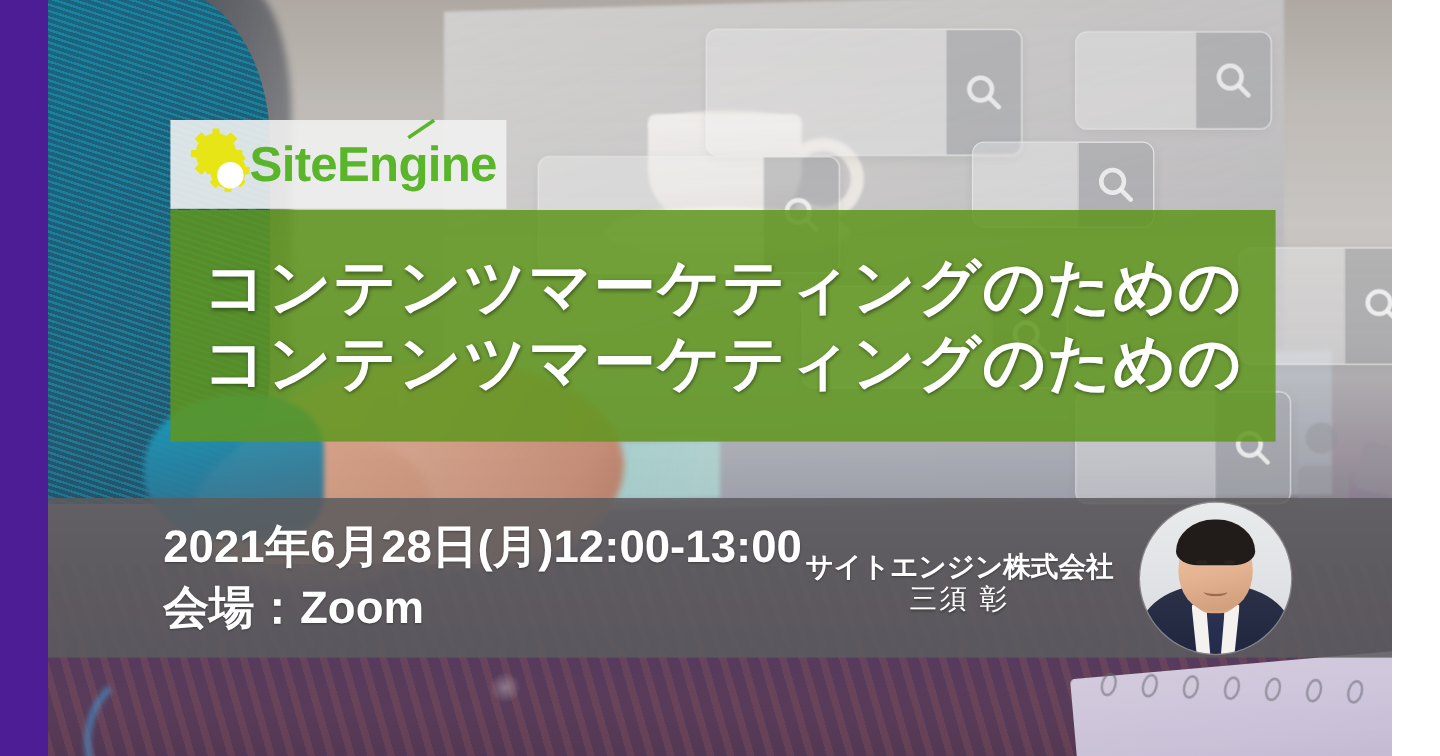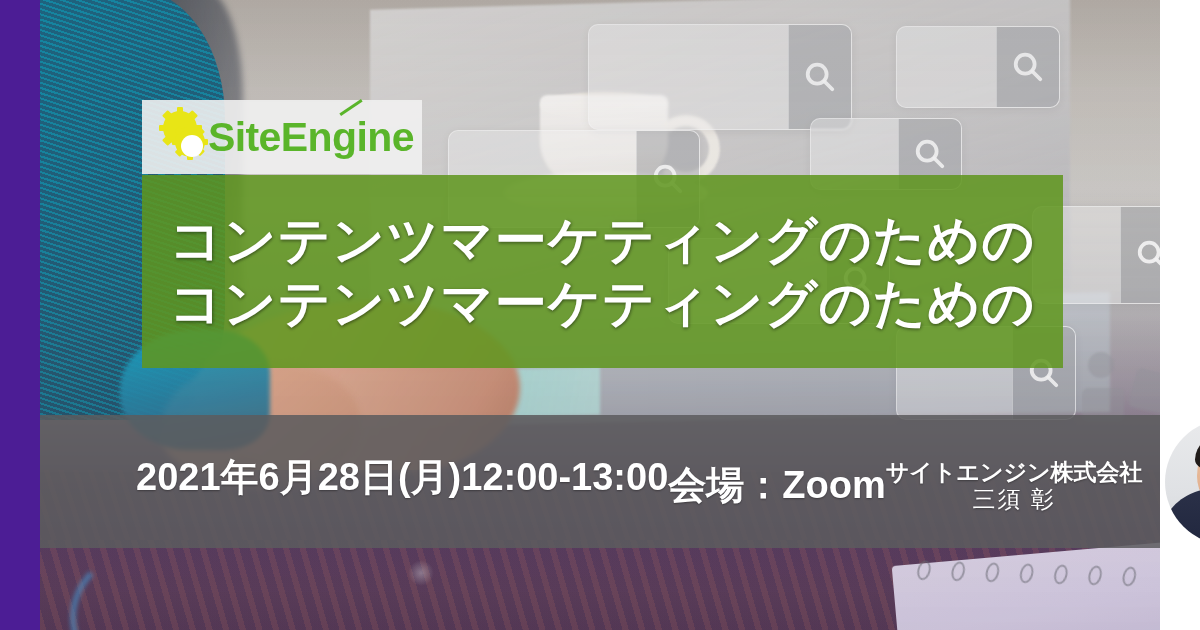--- a/index.html
+++ b/index.html
@@ -408,21 +408,21 @@
     top: 415px;
     width: 1120px;
     height: 133px;
     background: rgba(92, 92, 94, 0.86);
     display: flex;
     align-items: center;
   }
   .info-left {
     padding-left: 96px;
     display: flex;
-    flex-direction: row;
+    flex-direction: column;
     justify-content: center;
   }
   .info-datetime {
     color: #ffffff;
     font-size: 38px;
     font-weight: bold;
     line-height: 1.12;
     white-space: nowrap;
     text-shadow: 0 1px 2px rgba(0,0,0,0.35);
   }

